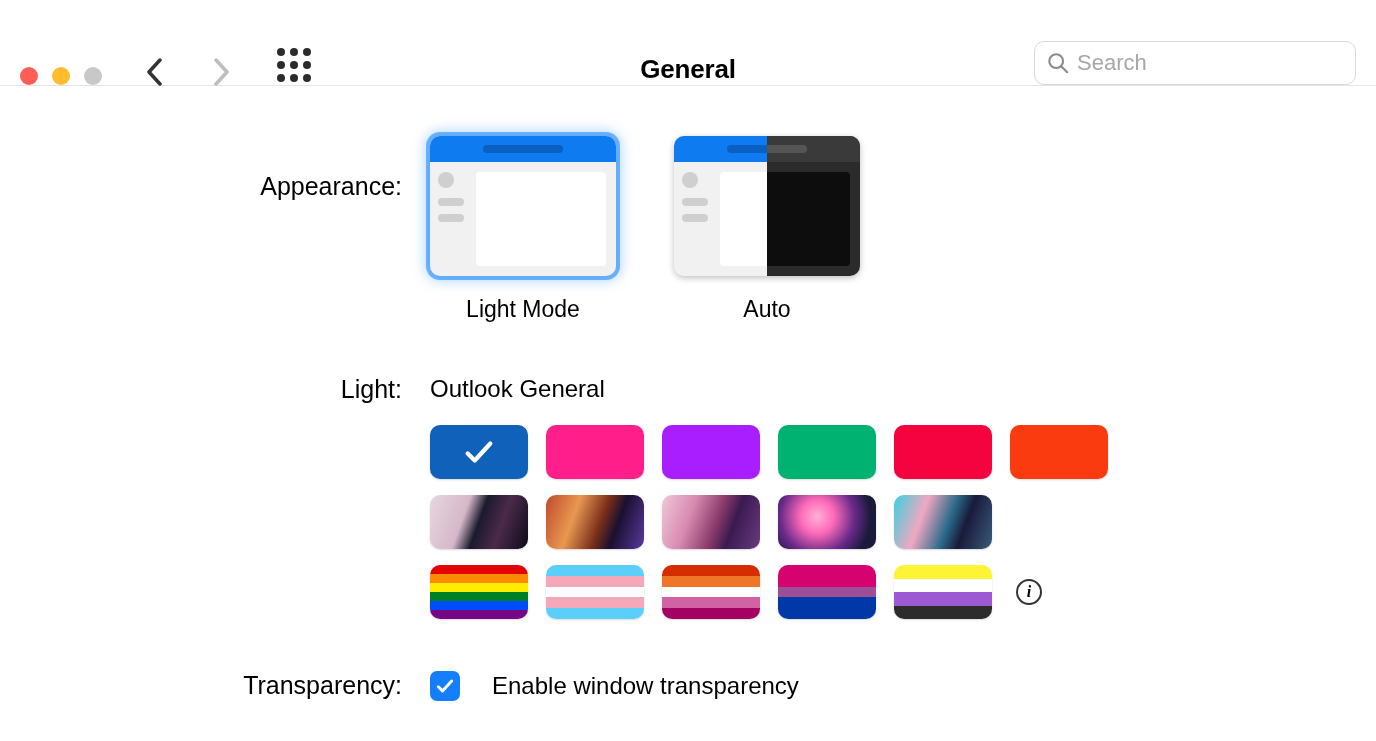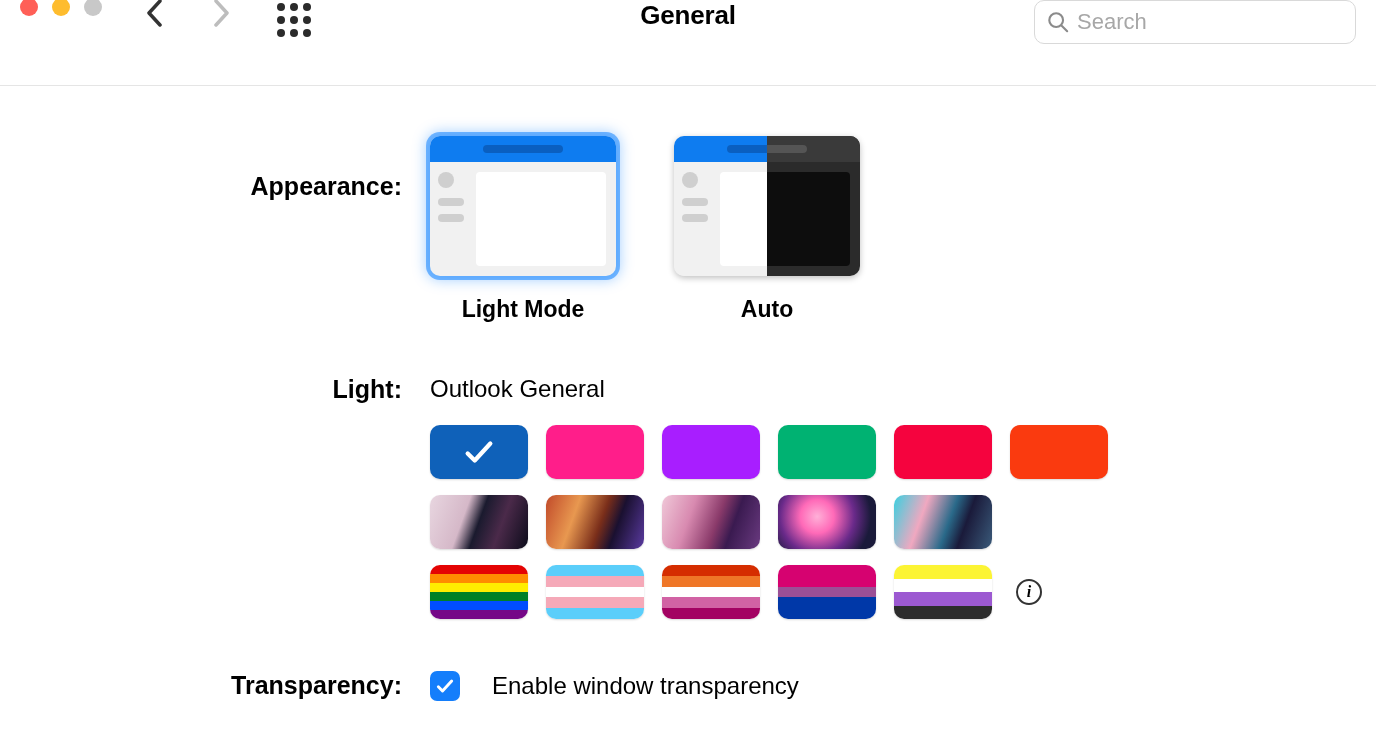--- a/index.html
+++ b/index.html
@@ -1,21 +1,21 @@
 <!DOCTYPE html>
 <html><head>
 <meta charset="utf-8">
 <style>
   * { box-sizing: border-box; margin: 0; padding: 0; }
   html, body { width: 1376px; height: 741px; font-family: -apple-system, "Helvetica Neue", Arial, sans-serif; background: #fff; color: #000; }
   .toolbar {
     height: 86px;
     border-bottom: 1px solid #e5e5e5;
     display: flex;
-    align-items: flex-start;
+    align-items: flex-end;
     padding: 0 20px;
     position: relative;
   }
   .traffic-lights { display: flex; gap: 14px; margin-right: 40px; margin-top: -2px;}
   .tl { width: 18px; height: 18px; border-radius: 50%; }
   .tl-close { background: #ff5f57; }
   .tl-min { background: #febc2e; }
   .tl-max { background: #c8c8c8; }
   .nav-arrows { display: flex; gap: 40px; margin-right: 40px; }
   .nav-btn { width: 26px; height: 26px; display: flex; align-items: center; justify-content: center; cursor: default; }
@@ -36,26 +36,26 @@
   }
   .search svg { stroke: #8b8b8b; margin-right: 8px; flex-shrink: 0;}
   .search input {
     border: none; outline: none; font-size: 22px; color: #333; background: transparent; width: 100%;
   }
   .search input::placeholder { color: #a7a7a7; }
 
   .content { padding: 50px 40px 0 40px; }
   .row { display: flex; margin-bottom: 52px; }
   .row.tight { margin-bottom: 22px; }
-  .label-col { width: 390px; text-align: right; padding-right: 28px; font-size: 25px; font-weight: 700; padding-top: 36px; }
+  .label-col { width: 390px; text-align: right; padding-right: 28px; font-size: 25px; font-weight: 400; padding-top: 36px; }
   .label-col.single-line { padding-top: 0; }
   .value-col { flex: 1; }
 
   .appearance-options { display: flex; gap: 58px; }
-  .appearance-option { display: flex; flex-direction: column; align-items: center; gap: 20px; cursor: default; font-weight: bold; }
+  .appearance-option { display: flex; flex-direction: column; align-items: center; gap: 20px; cursor: default; }
   .thumb {
     width: 186px; height: 140px; border-radius: 10px; overflow: hidden; position: relative;
     box-shadow: 0 2px 6px rgba(0,0,0,0.25);
   }
   .thumb.selected { box-shadow: 0 0 0 4px rgba(0,122,255,0.5), 0 0 14px 4px rgba(0,122,255,0.35); }
   .thumb .tbar { height: 26px; display:flex; align-items:center; justify-content:center;}
   .thumb .tbar .pill { width: 80px; height: 8px; border-radius: 4px; }
   .thumb .tbody { height: calc(100% - 26px); display: flex; }
   .thumb .tside { width: 46px; padding: 10px 8px; }
   .thumb .tside .c { width: 16px; height: 16px; border-radius: 50%; margin-bottom: 10px;}

